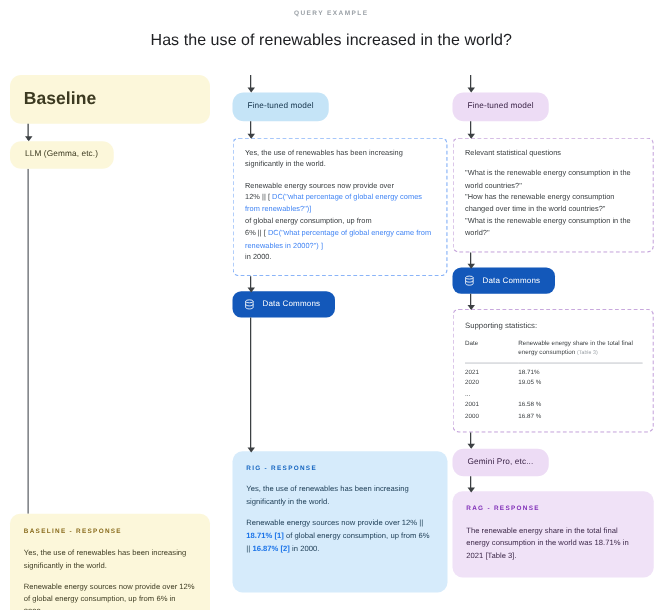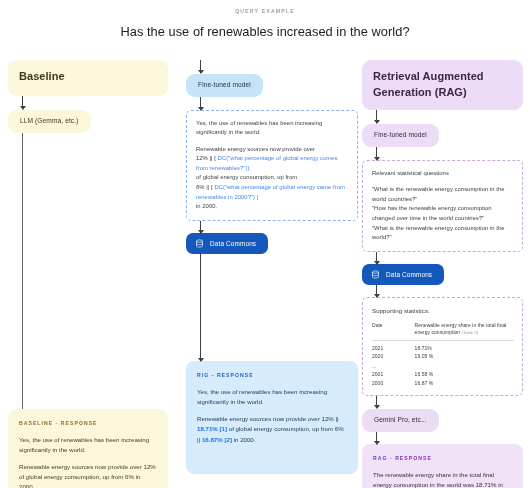--- a/index.html
+++ b/index.html
@@ -41,21 +41,21 @@
   
   .col { position: absolute; top: 60px; }
   .col-baseline { left: 8px;   width: 160px; }
   .col-rig      { left: 186px; width: 172px; }
   .col-rag      { left: 362px; width: 161px; }
 
   
   .hdr-box {
     border-radius: 9px;
     padding: 9px 11px 10px 11px;
-    font-size: 11px;
+    font-size: 14px;
     font-weight: 700;
     line-height: 1.42;
     letter-spacing: 0.05px;
   }
   .hdr-baseline { background: #fcf7da; color: #3c3a21; min-height: 36px; }
   .hdr-rig      { background: #c5e4f7; color: #13324a; min-height: 36px; }
   .hdr-rag      { background: #eddcf5; color: #3b2447; min-height: 36px; }
 
   .pill {
     display: inline-block;
@@ -219,21 +219,20 @@
       <p>Yes, the use of renewables has been increasing significantly in the world.</p>
       <p><span>Renewable energy sources now provide over 12% || </span><span class="hl-blue">18.71% [1]</span><span> of global energy consumption, up from 6% || </span><span class="hl-blue">16.87% [2]</span><span> in 2000.</span></p>
       <p class="refs">
         <br>
         
       </p>
     </div>
   </div>
 
   <div class="col col-rag">
-    <div class="hdr-box hdr-rag">Retrieval Augmented Generation (RAG)</div>
     <div class="arrow" style="height:13px"></div>
     <div>
       <span class="pill pill-rag">Fine-tuned model</span>
     </div>
     <div class="arrow" style="height:13px"></div>
     <div class="dashed dashed-rag">
       <p>Relevant statistical questions</p>
       <p>
         <span>"What is the renewable energy consumption in the world countries?"</span><br>
         <span>"How has the renewable energy consumption changed over time in the world countries?"</span><br>

